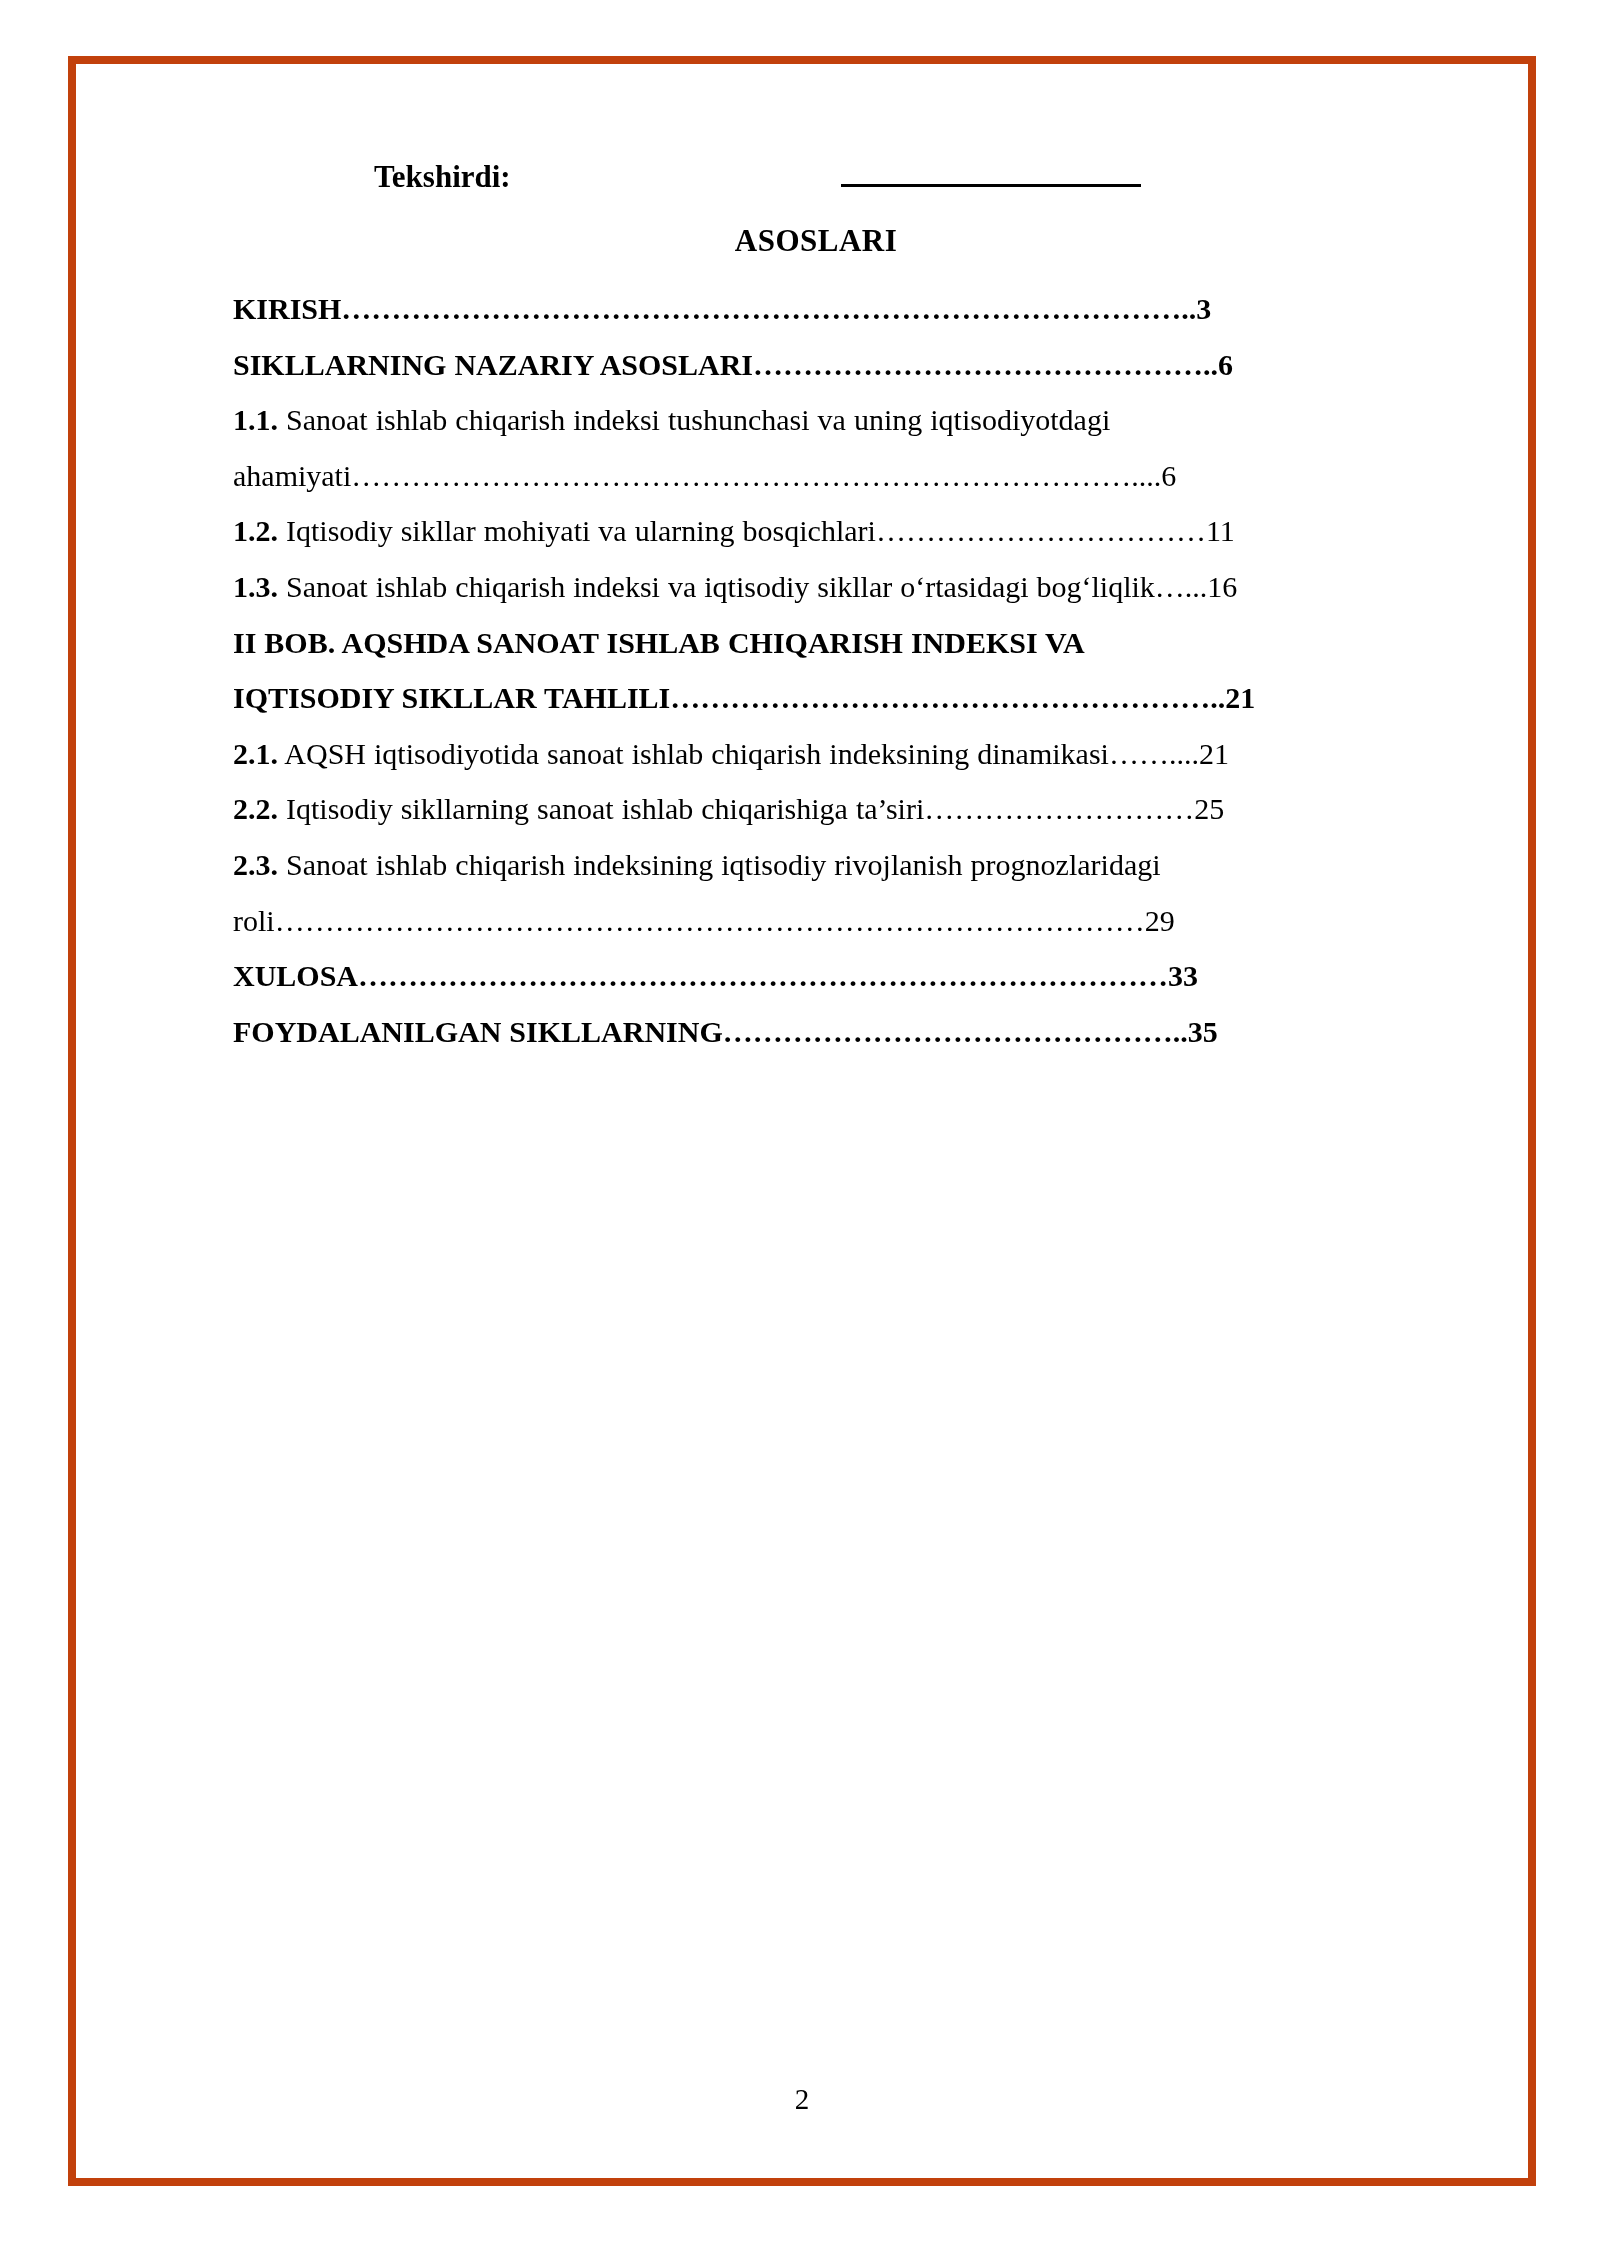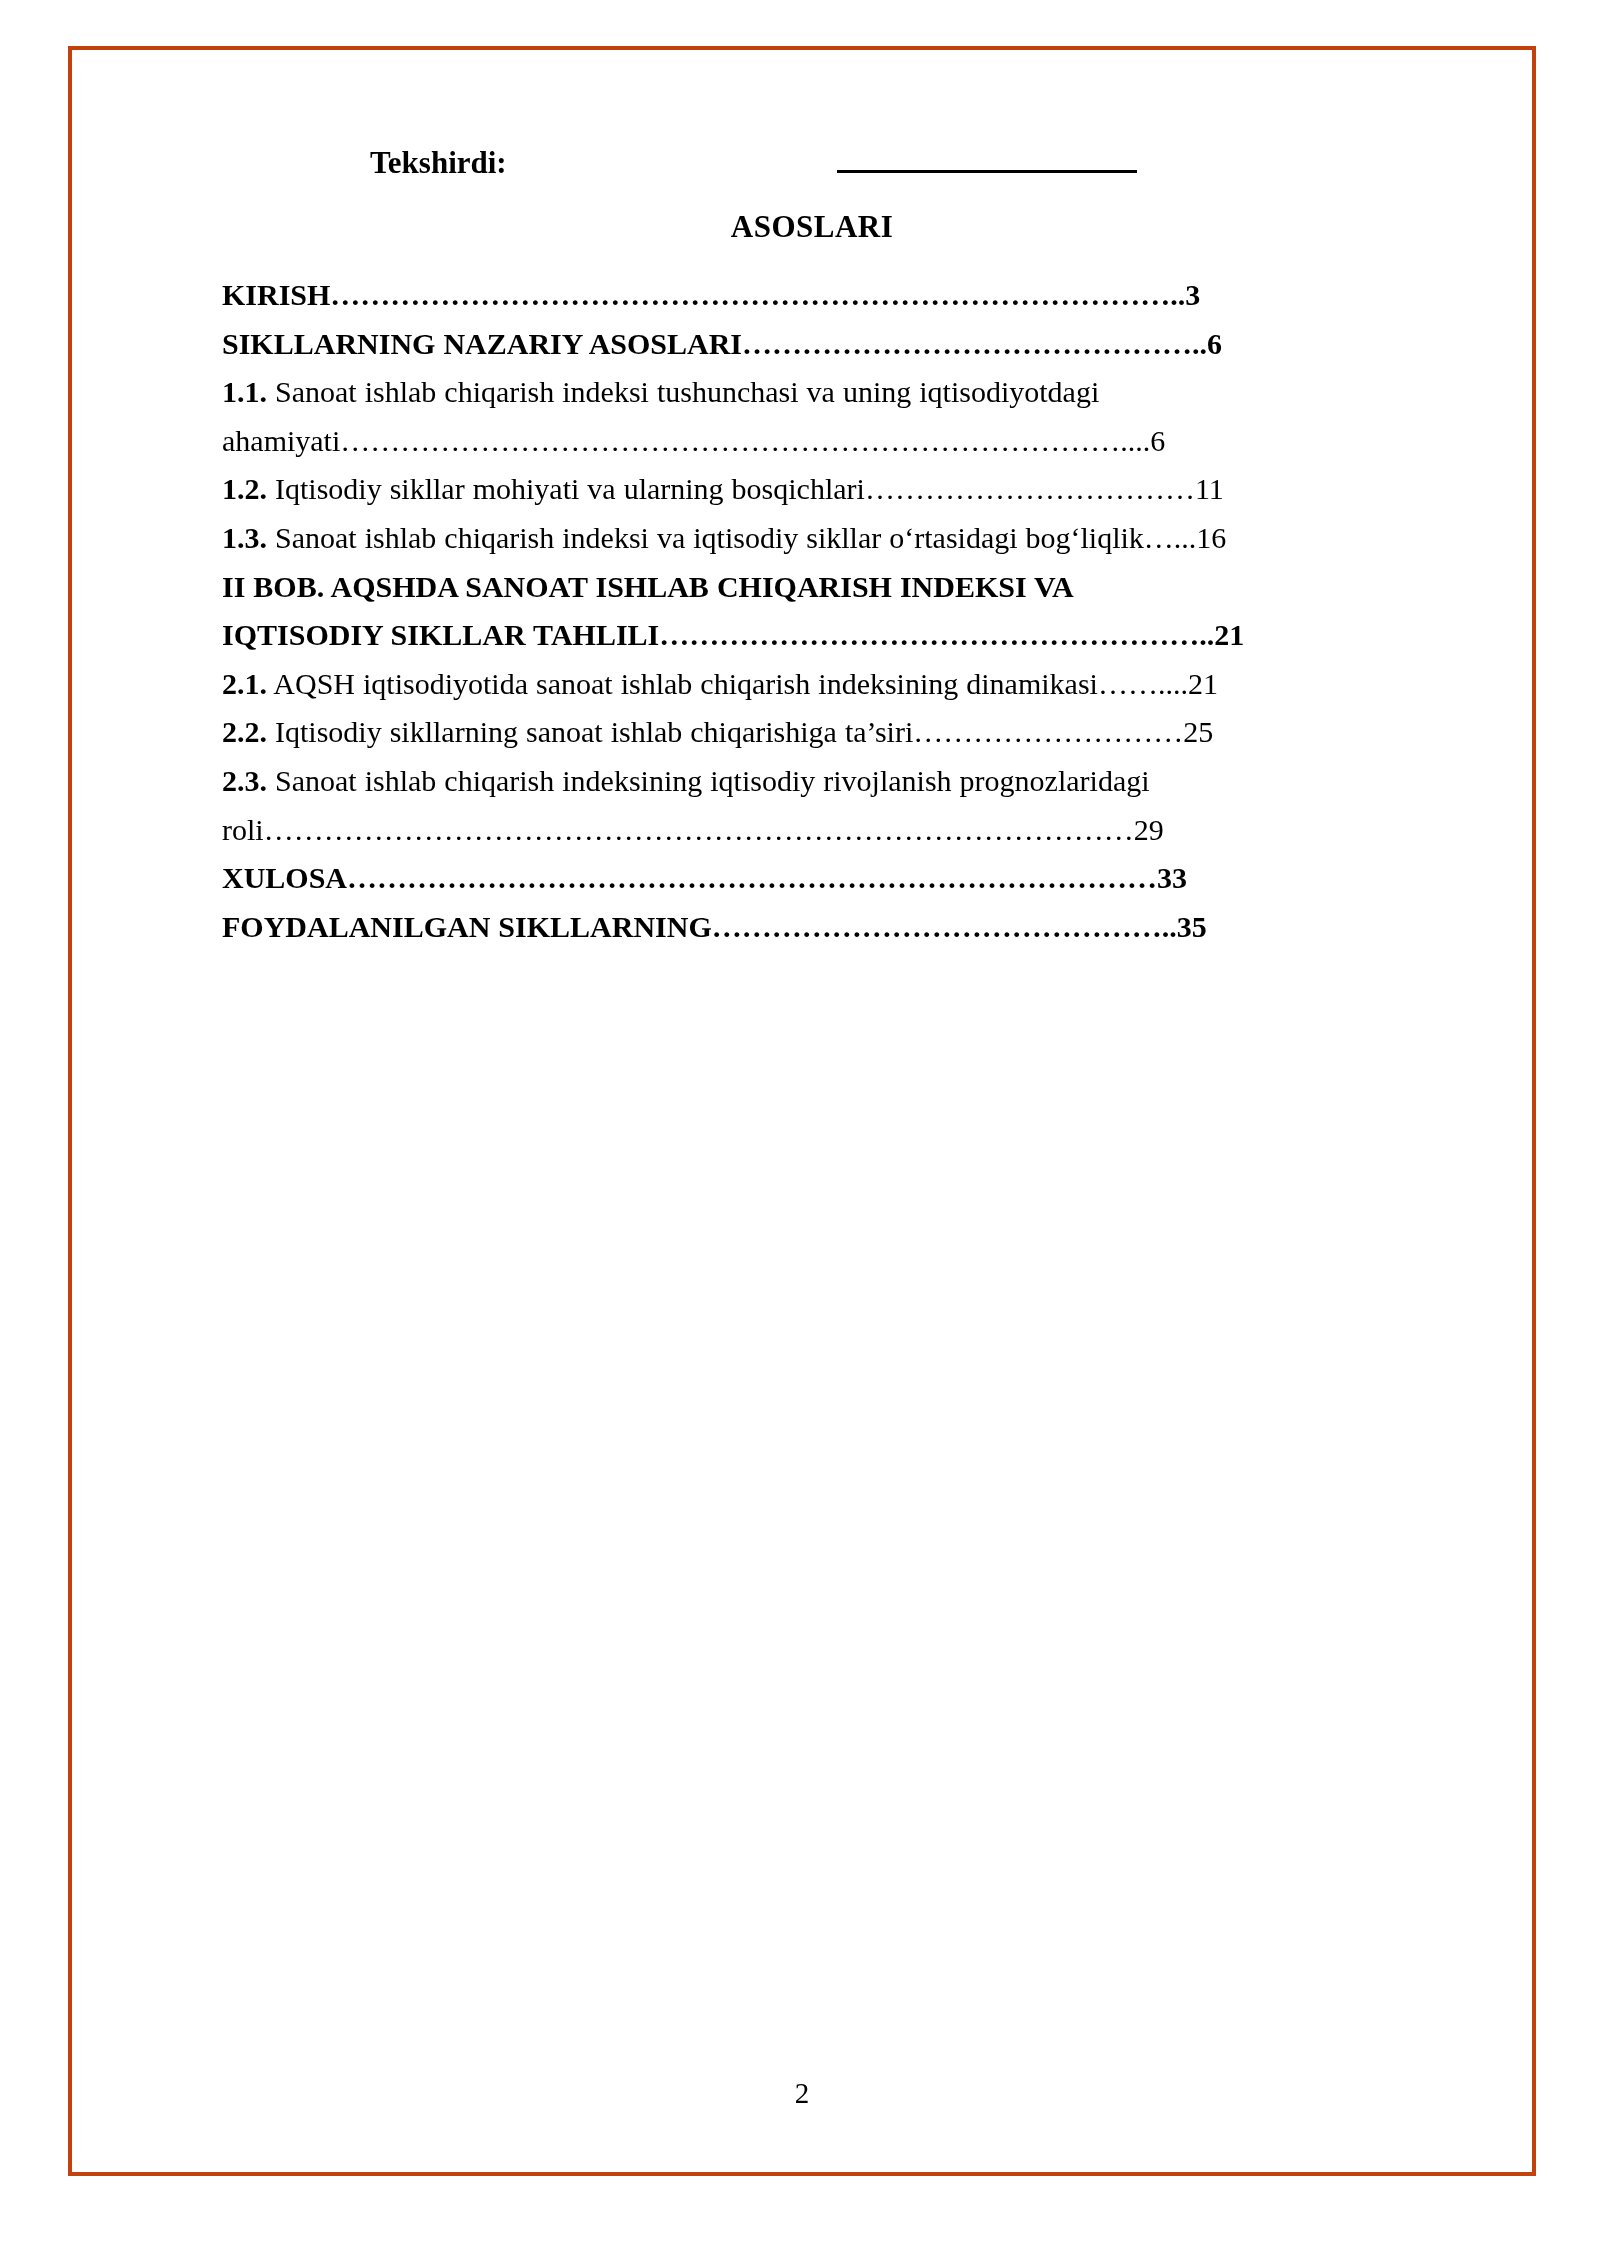--- a/index.html
+++ b/index.html
@@ -10,24 +10,24 @@
   body {
     width: 1600px;
     height: 2262px;
     font-family: "Liberation Serif", serif;
     color: #000000;
     position: relative;
   }
   .page {
     position: absolute;
     left: 68px;
-    top: 46px;
+    top: 56px;
     width: 1468px;
     height: 2130px;
-    border: 4px solid #c2410c;
+    border: 8px solid #c2410c;
     box-sizing: border-box;
     background: #ffffff;
   }
   .content {
     position: absolute;
     left: 150px;
     top: 95px;
     width: 1180px;
   }
   .header-row {
@@ -51,21 +51,21 @@
   .doc-title {
     text-align: center;
     font-size: 31px;
     font-weight: bold;
     letter-spacing: 0.5px;
     margin-bottom: 26px;
   }
   .toc-line {
     font-size: 30px;
     line-height: 1.62;
-    margin: 0;
+    margin: 7px;
     white-space: pre-wrap;
     word-spacing: 0.5px;
   }
   .toc-line.bold {
     font-weight: bold;
   }
   .num {
     font-weight: bold;
   }
   .page-number {

